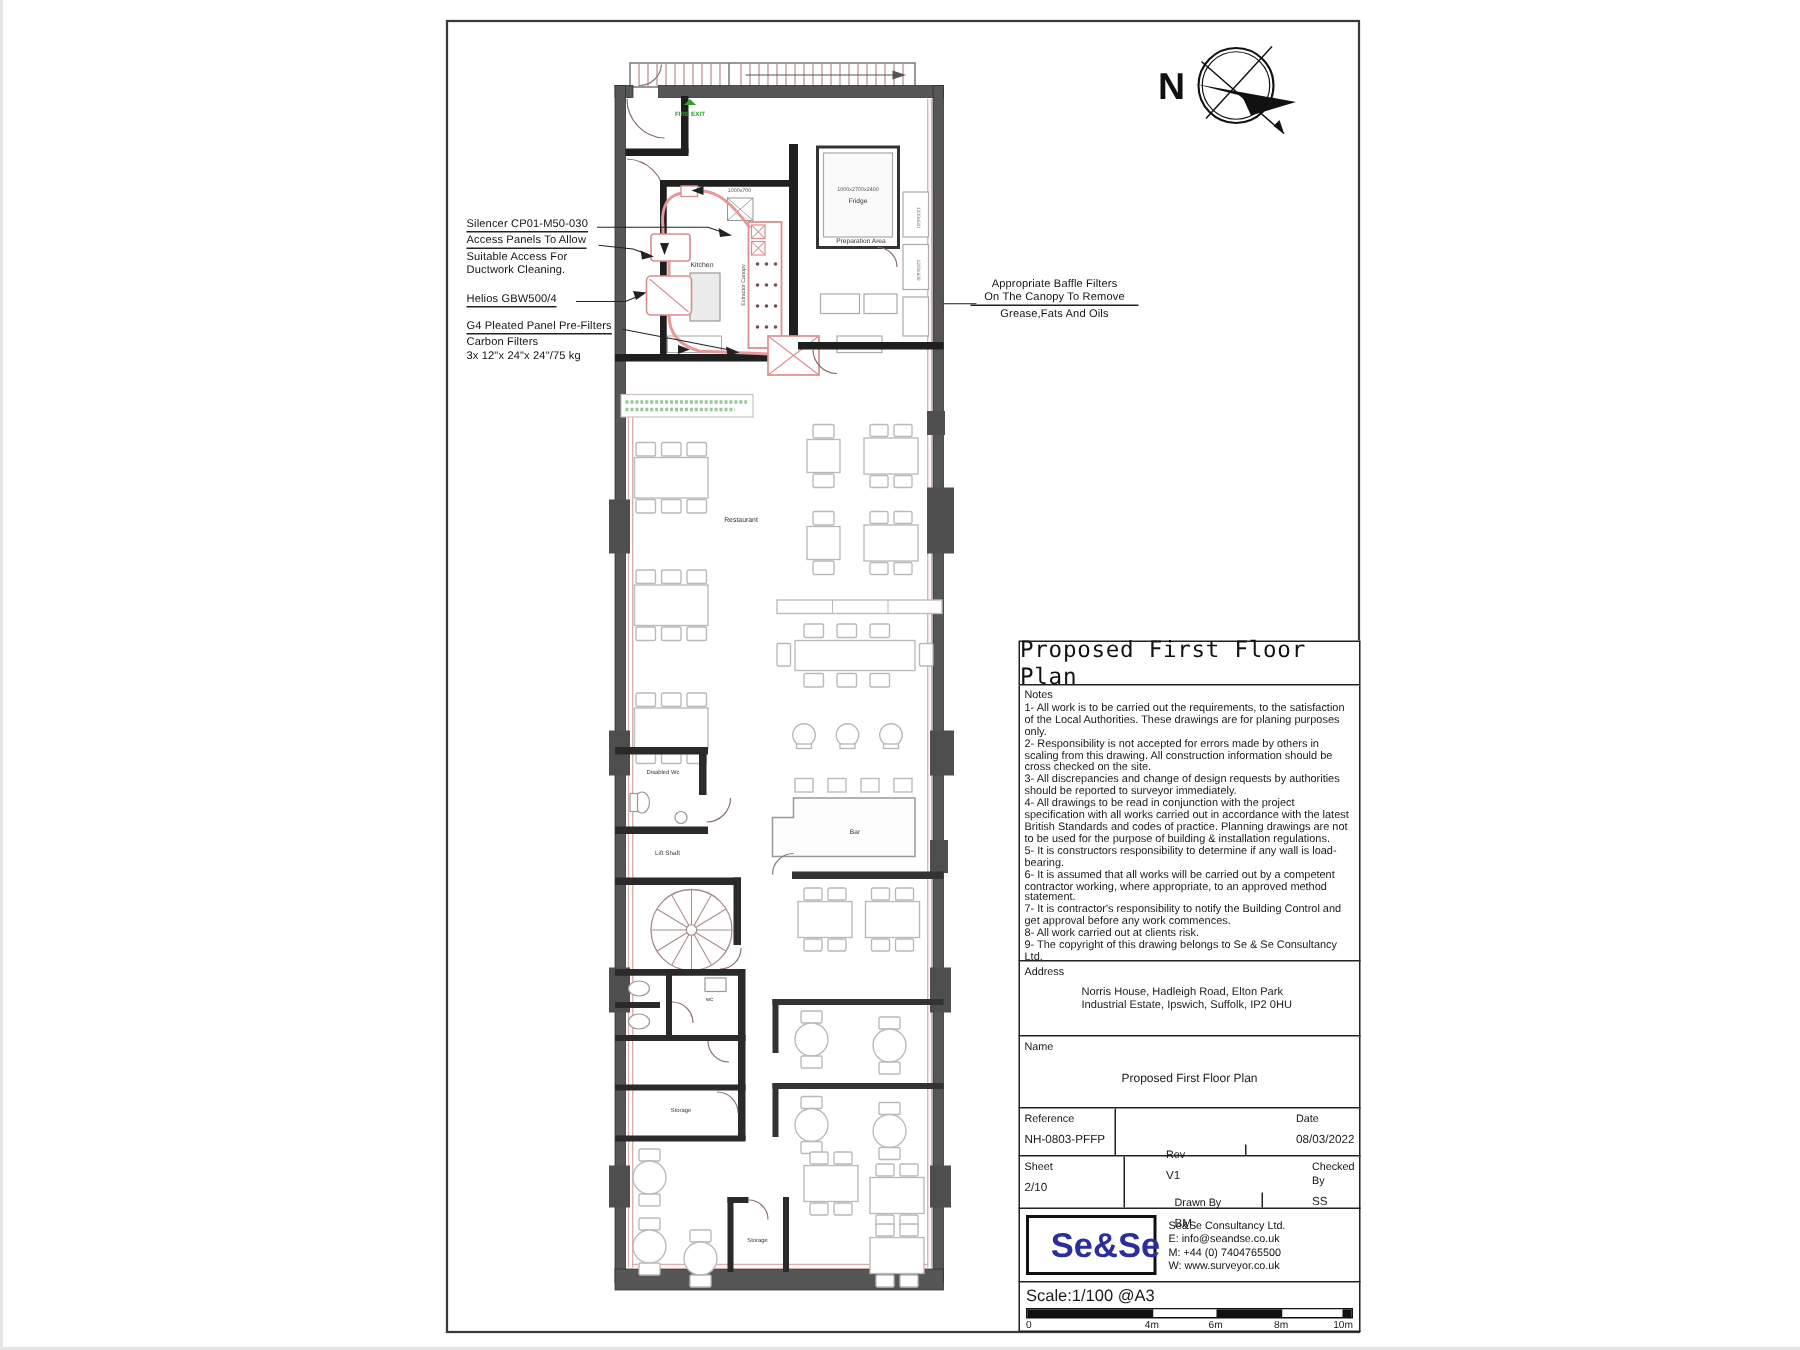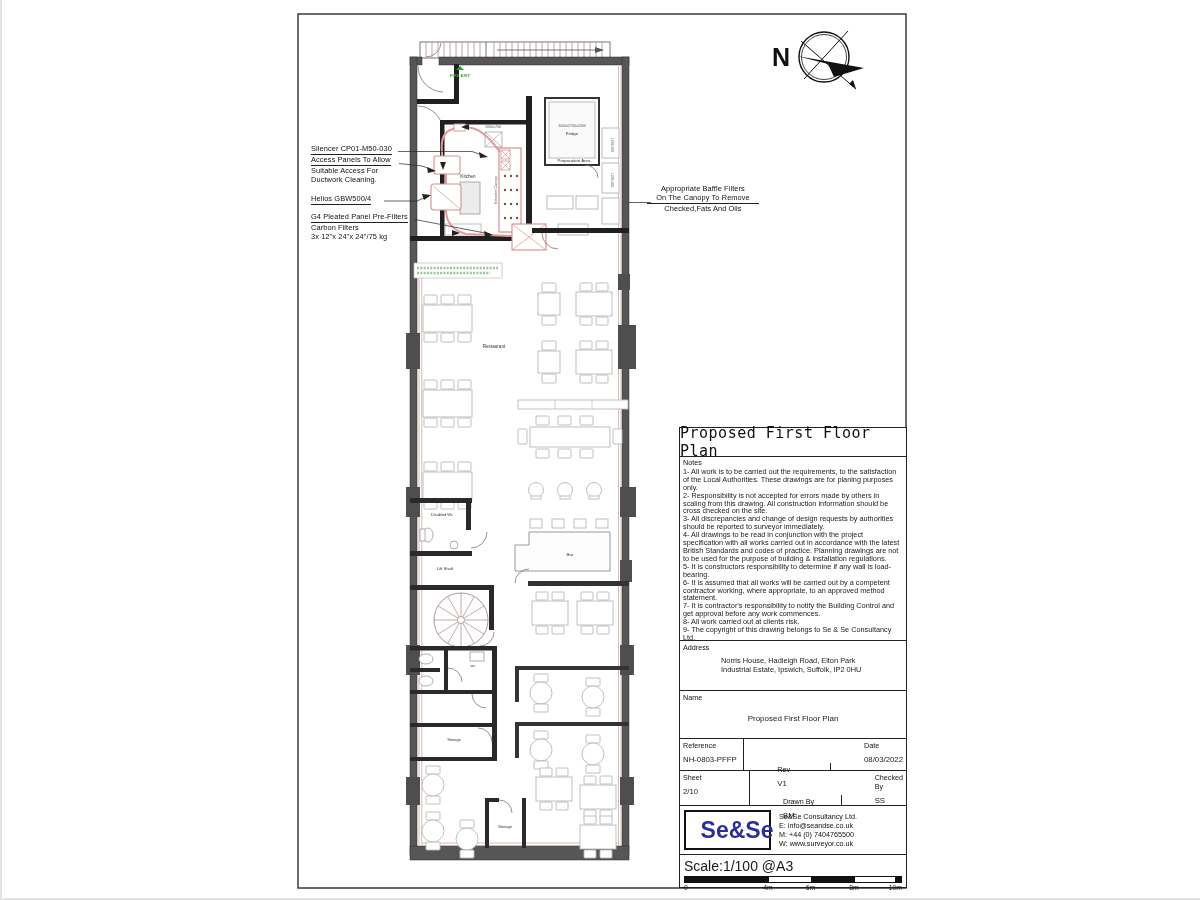--- a/index.html
+++ b/index.html
@@ -31,21 +31,21 @@
   .tb-cell{border-right:1px solid #222;padding:2px 3px;display:flex;flex-direction:column;}
   .tb-cell:last-child{border-right:none;}
   .cw1{width:82px;} .cw2{width:72px;margin-top:24px;} .cw3{flex:1;}
   .cell-val{font-size:7.8px;text-align:left;margin-top:4px;}
   .tb-logo-row{display:flex;height:49px;border:1px solid #222;border-top:none;align-items:center;}
   .logo-box{width:87px;height:40px;margin-left:4px;border:2.5px solid #111;display:flex;align-items:center;
             justify-content:center;gap:19px;}
   .logo-text{font-size:23px;font-weight:bold;color:#2b2f9e;letter-spacing:0;}
   .company{font-size:7.2px;line-height:9px;margin-left:8px;color:#111;}
   .tb-scale{height:33px;position:relative;}
-  .scale-text{font-size:14px;margin:1px 0 2px 1px;}
+  .scale-text{font-size:11px;margin:1px 0 2px 1px;}
   .scale-bar{position:relative;height:7px;width:218px;margin-left:1px;border:1px solid #111;display:flex;}
   .sb-seg{height:100%;}
   .sb-b{background:#111;} .sb-w{background:#fff;}
   .scale-ticks{position:relative;height:9px;width:218px;margin-left:1px;font-size:6.8px;}
   .scale-ticks span{position:absolute;top:1px;}
   .t0{left:0;} .t1{left:38.5%;transform:translateX(-50%);} .t2{left:58%;transform:translateX(-50%);}
   .t3{left:78%;transform:translateX(-50%);} .t4{right:0;}
 </style>
 </head>
 <body>
@@ -389,21 +389,21 @@
   </div>
   <div class="ann" style="left:309px;top:212px;">
     <div class="ul">G4 Pleated Panel Pre-Filters</div>
     <div>Carbon Filters</div>
     <div>3x 12"x 24"x 24"/75 kg</div>
   </div>
 
   <div class="ann ann-right" style="left:645px;top:184px;">
     <div>Appropriate Baffle Filters</div>
     <div class="ul" style="display:block;">On The Canopy To Remove</div>
-    <div>Checked,Fats And Oils</div>
+    <div>Grease,Fats And Oils</div>
   </div>
 
   <div class="tb">
     <div class="tb-title">Proposed First Floor Plan</div>
 
     <div class="tb-box tb-notes">
       <div class="tb-label">Notes</div>
       <p class="note-line">1- All work is to be carried out the requirements, to the satisfaction of the Local Authorities. These drawings are for planing purposes only.</p>
       <p class="note-line">2- Responsibility is not accepted for errors made by others in scaling from this drawing. All construction information should be cross checked on the site.</p>
       <p class="note-line">3- All discrepancies and change of design requests by authorities should be reported to surveyor immediately.</p>

